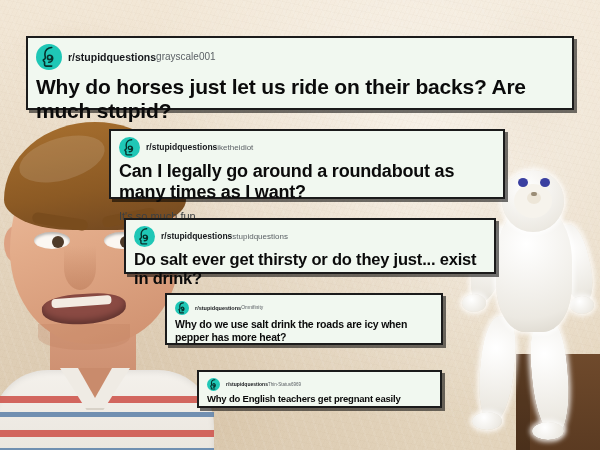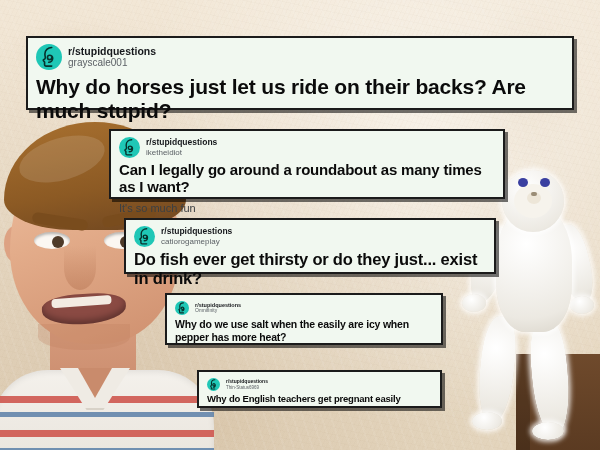--- a/index.html
+++ b/index.html
@@ -210,38 +210,38 @@
     padding: 6px 8px 6px 8px;
   }
   .card-head { display: flex; align-items: center; gap: 6px; }
   .avatar {
     flex: 0 0 auto;
     border-radius: 50%;
     background: #1FC7B6;
     display: flex; align-items: center; justify-content: center;
   }
   .avatar svg { display: block; }
-  .names { display: flex; flex-direction: column; line-height: 1.15; justify-content: flex-end; }
+  .names { display: flex; line-height: 1.15; justify-content: flex-end; }
   .sub { font-weight: bold; color: #16181C; }
   .user { color: #5C6166; }
   .title { font-weight: bold; color: #0B0B0B; letter-spacing: -.2px; }
   .body-text { color: #3C4043; }
 
   
   #card-1 { left: 26px;  top: 36px;  width: 548px; height: 74px; }
   #card-1 .avatar { width: 26px; height: 26px; }
   #card-1 .sub { font-size: 10.5px; }
   #card-1 .user { font-size: 10px; }
   #card-1 .title { font-size: 21px; margin-top: 5px; }
 
   #card-2 { left: 109px; top: 129px; width: 396px; height: 70px; }
   #card-2 .avatar { width: 21px; height: 21px; }
   #card-2 .sub { font-size: 8.5px; }
   #card-2 .user { font-size: 8px; }
-  #card-2 .title { font-size: 15px; margin-top: 3px; }
+  #card-2 .title { font-size: 18px; margin-top: 3px; }
   #card-2 .body-text { font-size: 11px; margin-top: 7px; }
 
   #card-3 { left: 124px; top: 218px; width: 372px; height: 56px; }
   #card-3 .avatar { width: 21px; height: 21px; }
   #card-3 .sub { font-size: 8.5px; }
   #card-3 .user { font-size: 8px; }
   #card-3 .title { font-size: 16.5px; margin-top: 3px; }
 
   #card-4 { left: 165px; top: 293px; width: 278px; height: 52px; }
   #card-4 .avatar { width: 14px; height: 14px; }
@@ -348,40 +348,40 @@
   <div class="card" id="card-3">
     <div class="card-head">
       <span class="avatar">
         <svg viewBox="0 0 24 24" width="100%" height="100%" aria-hidden="true">
           <path d="M14.5 3.2c-3.6 0-6.3 2.6-6.3 6 0 1.5.4 2.3.4 3.4 0 1-.6 1.4-1.4 1.8-.5.2-.6.6-.3 1l1 1.2v2.6c0 .7.5 1.2 1.2 1.2h5.4" fill="none" stroke="#07312c" stroke-width="1.6" stroke-linecap="round" stroke-linejoin="round"></path>
           <path d="M14.6 12.4a2 2 0 1 1-2-2 2.8 2.8 0 0 1 2.8 2.8 3.7 3.7 0 0 1-3.7 3.7" fill="none" stroke="#07312c" stroke-width="1.6" stroke-linecap="round"></path>
         </svg>
       </span>
       <span class="names">
         <span class="sub">r/stupidquestions</span>
-        <span class="user">catiorogameplay</span>
-      </span>
-    </div>
-    <div class="title">Do fish ever get thirsty or do they just... exist in drink?</div>
+        <span class="user">stupidquestions</span>
+      </span>
+    </div>
+    <div class="title">Do salt ever get thirsty or do they just... exist in drink?</div>
   </div>
 
   <div class="card" id="card-4">
     <div class="card-head">
       <span class="avatar">
         <svg viewBox="0 0 24 24" width="100%" height="100%" aria-hidden="true">
           <path d="M14.5 3.2c-3.6 0-6.3 2.6-6.3 6 0 1.5.4 2.3.4 3.4 0 1-.6 1.4-1.4 1.8-.5.2-.6.6-.3 1l1 1.2v2.6c0 .7.5 1.2 1.2 1.2h5.4" fill="none" stroke="#07312c" stroke-width="2" stroke-linecap="round" stroke-linejoin="round"></path>
           <path d="M14.6 12.4a2 2 0 1 1-2-2 2.8 2.8 0 0 1 2.8 2.8 3.7 3.7 0 0 1-3.7 3.7" fill="none" stroke="#07312c" stroke-width="2" stroke-linecap="round"></path>
         </svg>
       </span>
       <span class="names">
         <span class="sub">r/stupidquestions</span>
         <span class="user">Omnifinity</span>
       </span>
     </div>
-    <div class="title">Why do we use salt when the easily are icy when pepper has more heat?</div>
+    <div class="title">Why do we use salt drink the roads are icy when pepper has more heat?</div>
   </div>
 
   <div class="card" id="card-5">
     <div class="card-head">
       <span class="avatar">
         <svg viewBox="0 0 24 24" width="100%" height="100%" aria-hidden="true">
           <path d="M14.5 3.2c-3.6 0-6.3 2.6-6.3 6 0 1.5.4 2.3.4 3.4 0 1-.6 1.4-1.4 1.8-.5.2-.6.6-.3 1l1 1.2v2.6c0 .7.5 1.2 1.2 1.2h5.4" fill="none" stroke="#07312c" stroke-width="2" stroke-linecap="round" stroke-linejoin="round"></path>
           <path d="M14.6 12.4a2 2 0 1 1-2-2 2.8 2.8 0 0 1 2.8 2.8 3.7 3.7 0 0 1-3.7 3.7" fill="none" stroke="#07312c" stroke-width="2" stroke-linecap="round"></path>
         </svg>
       </span>

